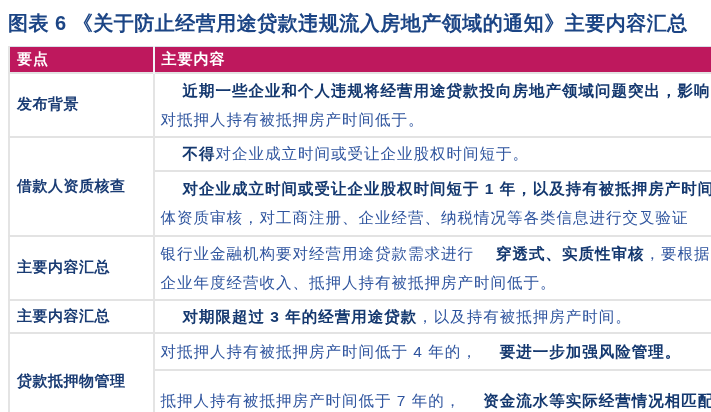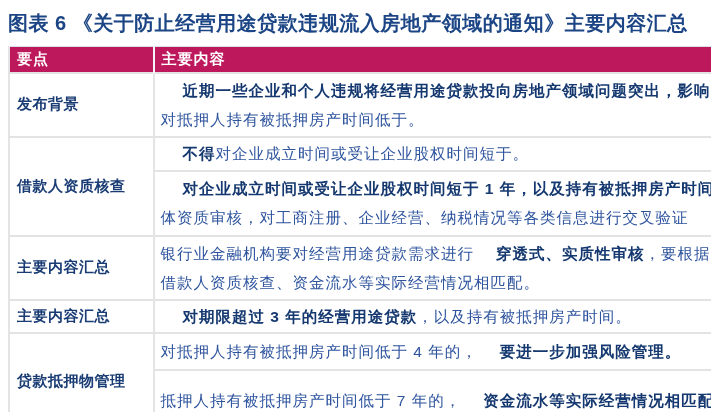--- a/index.html
+++ b/index.html
@@ -110,21 +110,21 @@
     <td class="content">
       <div class="line"><span class="b">对企业成立时间或受让企业股权时间短于 1 年，以及持有被抵押房产时间</span></div>
       <div class="line"><span class="r">体资质审核，对工商注册、企业经营、纳税情况等各类信息进行交叉验证</span></div>
     </td>
   </tr>
 
   <tr class="h64">
     <td class="label">主要内容汇总</td>
     <td class="content">
       <div class="line"><span class="r">银行业金融机构要对经营用途贷款需求进行</span><span class="b">穿透式、实质性审核</span><span class="r">，要根据</span></div>
-      <div class="line"><span class="r">借款人资质核查、资金流水等实际经营情况相匹配。</span></div>
+      <div class="line"><span class="r">企业年度经营收入、抵押人持有被抵押房产时间低于。</span></div>
     </td>
   </tr>
 
   <tr class="h31">
     <td class="label">主要内容汇总</td>
     <td class="content">
       <div class="line"><span class="b">对期限超过 3 年的经营用途贷款</span><span class="r">，以及持有被抵押房产时间。</span></div>
     </td>
   </tr>
 

